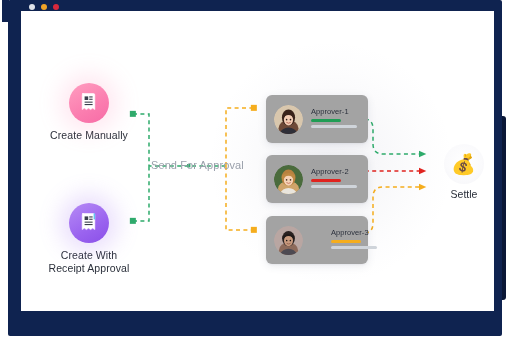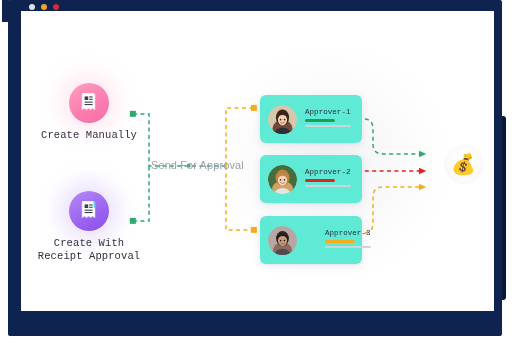--- a/index.html
+++ b/index.html
@@ -87,24 +87,23 @@
     border-radius: 50%;
     background: radial-gradient(circle at 50% 50%, rgba(232,232,238,0.55) 0%, rgba(246,246,249,0.25) 55%, rgba(255,255,255,0) 72%);
     pointer-events: none;
   }
 
   
   .src-node {
     position: absolute;
     width: 130px;
     text-align: center;
-    font-family: Liberation Mono, monospace;
   }
   .src-node.manual { left: 3px; top: 72px; }
-  .src-node.scanner { left: 3px; top: 180px; }
+  .src-node.scanner { left: 3px; top: 192px; }
 
   .src-ico {
     position: relative;
     width: 40px;
     height: 40px;
     border-radius: 50%;
     margin: 0 auto 6px auto;
     display: flex;
     align-items: center;
     justify-content: center;
@@ -121,31 +120,30 @@
   .src-label {
     font-size: 10.5px;
     color: #2a2f3a;
     line-height: 13px;
     letter-spacing: 0.1px;
   }
 
   
   .card {
     position: absolute;
-    left: 239px;
+    left: 245px;
     width: 102px;
     height: 48px;
-    background: #5eead4;
+    background: #a3a3a3;
     border-radius: 6px;
     box-shadow: 0 2px 9px rgba(60,70,100,0.11), 0 1px 2px rgba(60,70,100,0.06);
     display: flex;
     align-items: center;
     padding-left: 8px;
     box-sizing: border-box;
-    font-family: Liberation Mono, monospace;
   }
   .card-1 { top: 84px; }
   .card-2 { top: 144px; align-items: center; }
   .card-3 { top: 205px; gap: 20px; }
 
   .avatar {
     width: 29px;
     height: 29px;
     border-radius: 50%;
     flex: 0 0 29px;
@@ -379,16 +377,17 @@
         <div class="card-name">Approver-3</div>
         <div class="bar bar-status" style="background:#f5ad1d"></div>
         <div class="bar bar-mute"></div>
       </div>
     </div>
 
     <div class="settle">
       <div class="settle-ico">
         <span>💰</span>
       </div>
+      <div class="settle-label">Settle</div>
     </div>
 
   </div>
 </div>
 
 </body></html>

